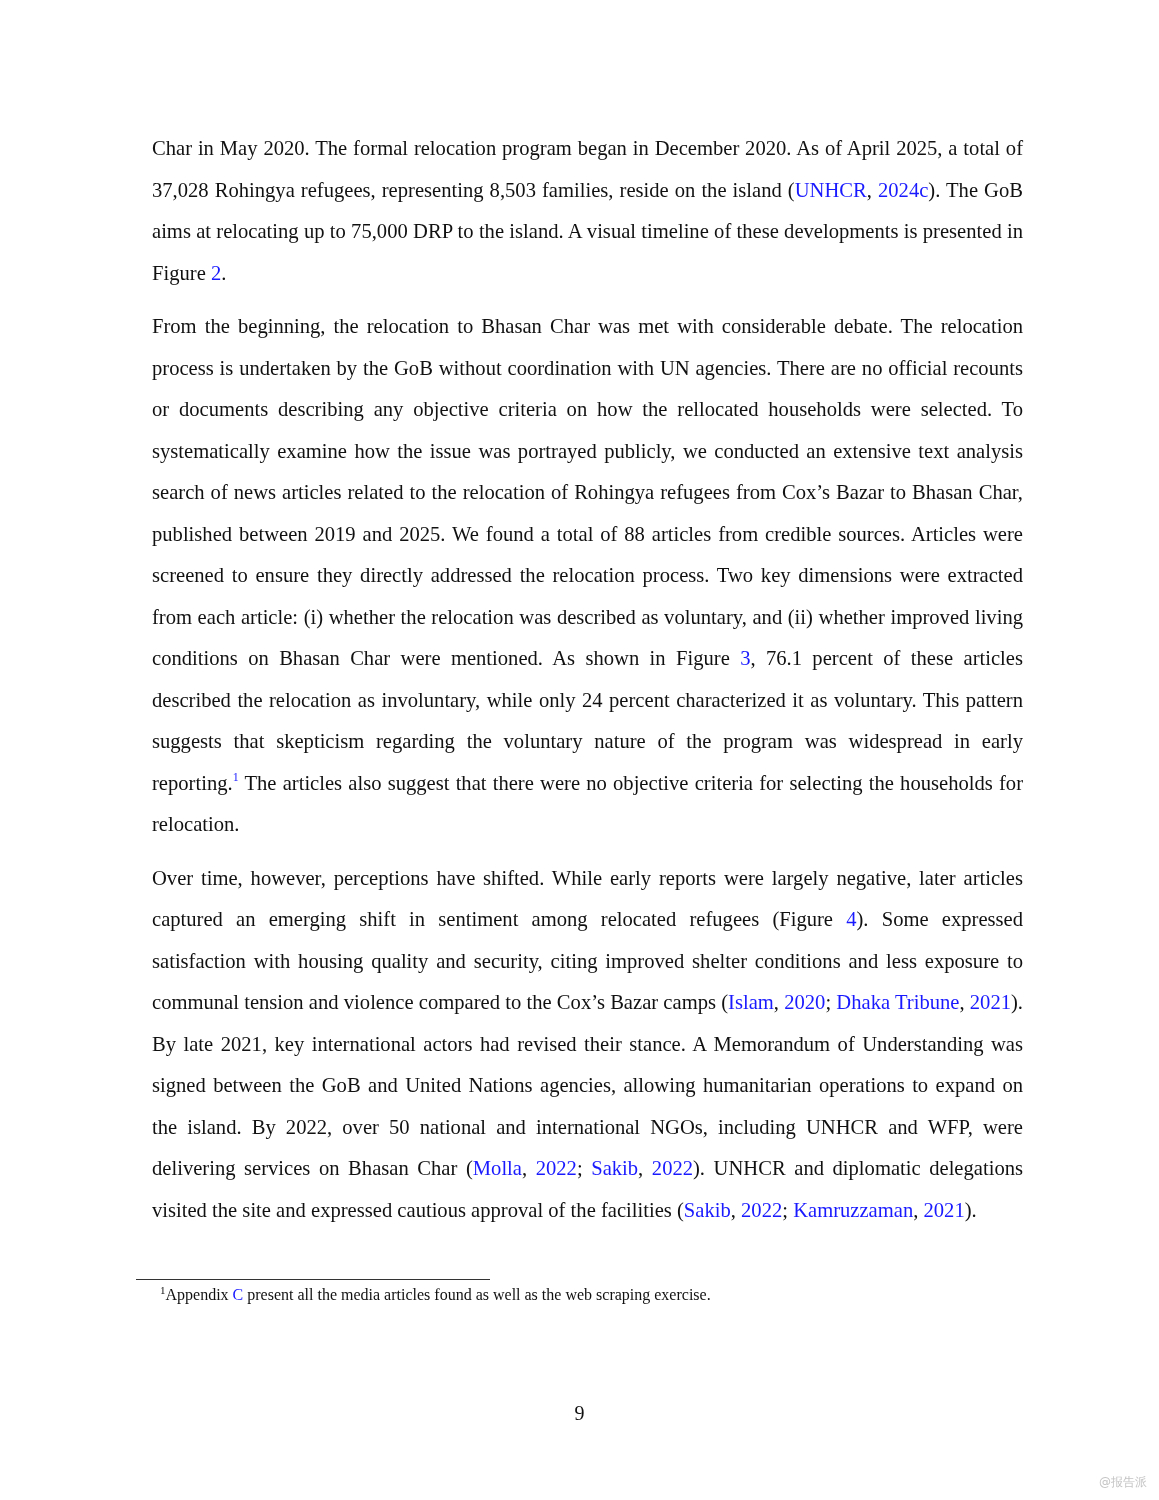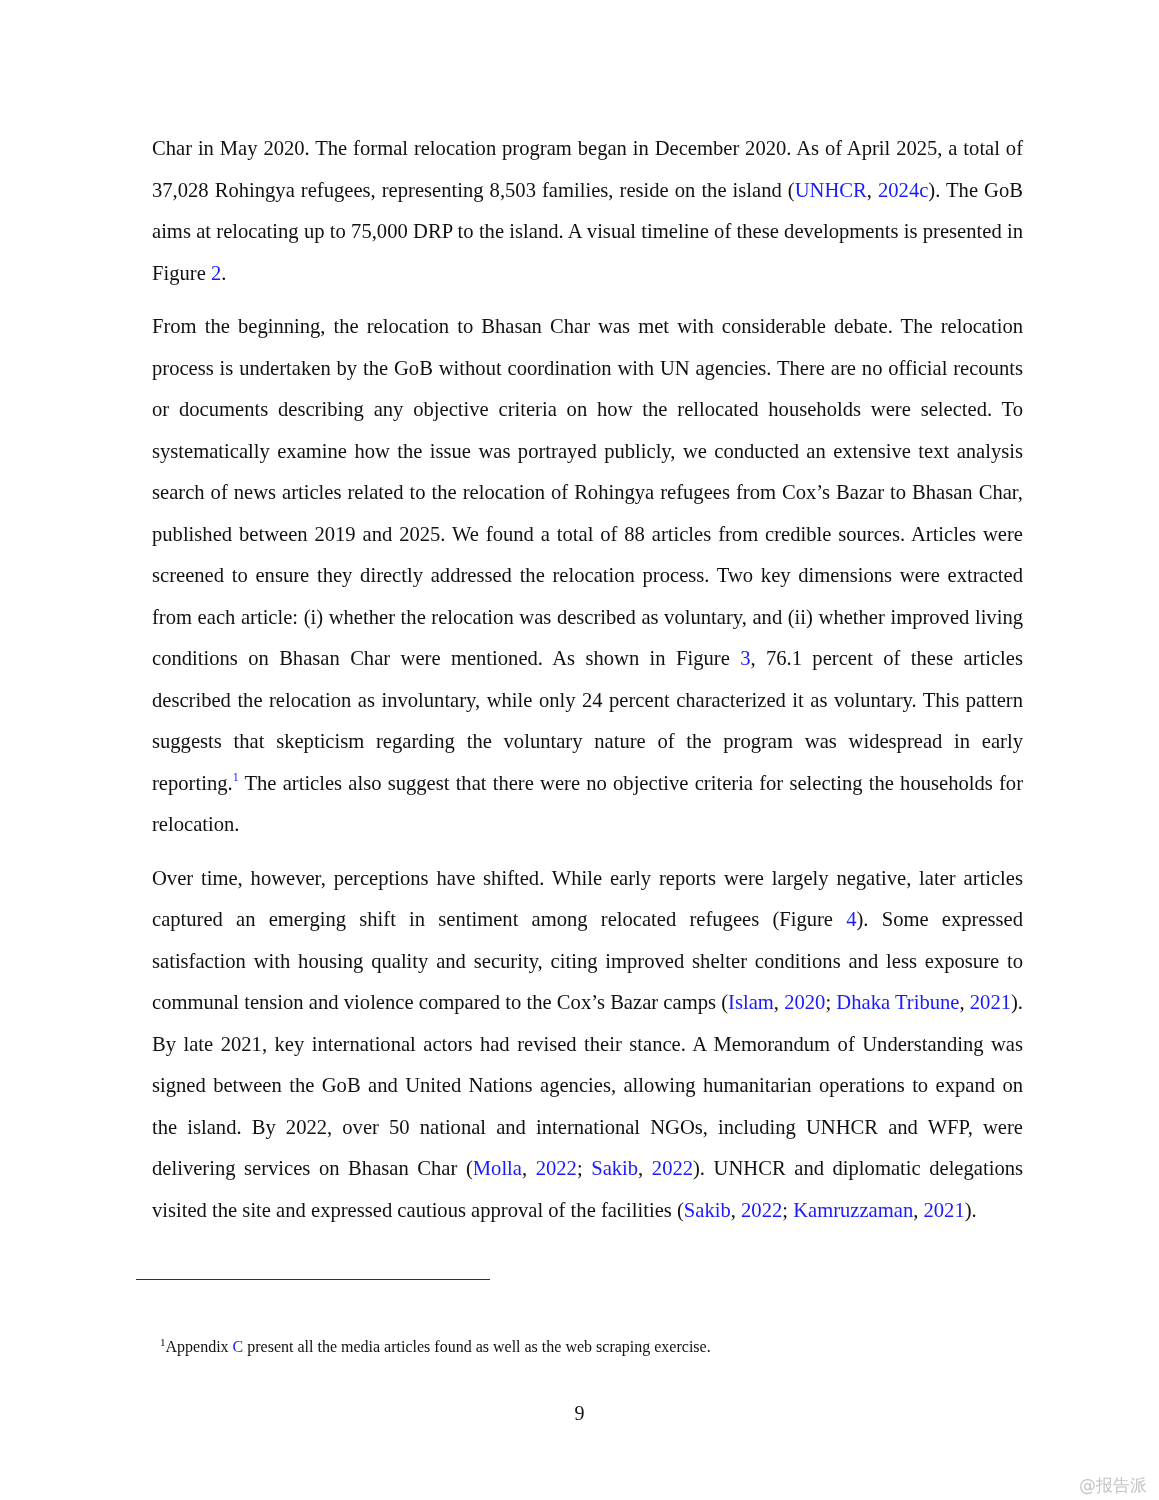--- a/index.html
+++ b/index.html
@@ -14,31 +14,31 @@
     margin: 0 0 12px 16px; hyphens: manual;
   }
   .para span { white-space: normal; }
   a.cite { color: #1a1aff; text-decoration: none; }
   sup.fn { font-size: 12px; line-height: 0; vertical-align: 9px; color: #1a1aff; }
   .fn-rule {
     position: absolute; left: 136px; top: 1279px; width: 354px; height: 0;
     border-top: 1px solid #333333;
   }
   .footnote {
-    position: absolute; left: 160px; top: 1336px; width: 860px;
+    position: absolute; left: 160px; top: 1284px; width: 860px;
     font-size: 16px; line-height: 22px;
   }
   .footnote sup { font-size: 11px; vertical-align: 6px; line-height: 0; }
   .page-number {
     position: absolute; left: 0; width: 1159px; top: 1402px;
     text-align: center; font-size: 20px;
   }
   .watermark {
     position: absolute; right: 12px; top: 1474px;
-    font-family: "DejaVu Sans", sans-serif; font-size: 17px; color: #c4c4c4;
+    font-family: "DejaVu Sans", sans-serif; font-size: 12px; color: #c4c4c4;
   }
 </style>
 </head>
 <body>
 
 <div class="page">
   <p class="para"><span>Char in May 2020.  The formal relocation program began in December 2020.  As of April 2025, a total of 37,028 Rohingya refugees, representing 8,503 families, reside on the island (</span><a class="cite">UNHCR</a><span>, </span><a class="cite">2024c</a><span>).  The GoB aims at relocating up to 75,000 DRP to the island.  A visual timeline of these developments is presented in Figure </span><a class="cite">2</a><span>.</span></p>
   <p class="para"><span>From the beginning, the relocation to Bhasan Char was met with considerable debate. The relo­cation process is undertaken by the GoB without coordination with UN agencies.  There are no official recounts or documents describing any objective criteria on how the rellocated households were selected. To systematically examine how the issue was portrayed publicly, we conducted an extensive text analysis search of news articles related to the relocation of Rohingya refugees from Cox’s Bazar to Bhasan Char, published between 2019 and 2025. We found a total of 88 articles from credible sources.  Articles were screened to ensure they directly addressed the relocation process. Two key dimensions were extracted from each article:  (i) whether the relocation was described as voluntary, and (ii) whether improved living conditions on Bhasan Char were mentioned.  As shown in Figure </span><a class="cite">3</a><span>, 76.1 percent of these articles described the relocation as involuntary, while only 24 percent characterized it as voluntary.  This pattern suggests that skepticism regarding the vol­untary nature of the program was widespread in early reporting.</span><sup class="fn">1</sup><span>  The articles also suggest that there were no objective criteria for selecting the households for relocation.</span></p>
   <p class="para"><span>Over time, however, perceptions have shifted. While early reports were largely negative, later arti­cles captured an emerging shift in sentiment among relocated refugees (Figure </span><a class="cite">4</a><span>). Some expressed satisfaction with housing quality and security, citing improved shelter conditions and less expo­sure to communal tension and violence compared to the Cox’s Bazar camps (</span><a class="cite">Islam</a><span>, </span><a class="cite">2020</a><span>; </span><a class="cite">Dhaka Tribune</a><span>, </span><a class="cite">2021</a><span>). By late 2021, key international actors had revised their stance. A Memorandum of Understanding was signed between the GoB and United Nations agencies, allowing humanitarian operations to expand on the island.  By 2022, over 50 national and international NGOs, including UNHCR and WFP, were delivering services on Bhasan Char (</span><a class="cite">Molla</a><span>, </span><a class="cite">2022</a><span>; </span><a class="cite">Sakib</a><span>, </span><a class="cite">2022</a><span>).  UNHCR and diplomatic delegations visited the site and expressed cautious approval of the facilities (</span><a class="cite">Sakib</a><span>, </span><a class="cite">2022</a><span>; </span><a class="cite">Kamruzzaman</a><span>, </span><a class="cite">2021</a><span>).</span></p>
 </div>

